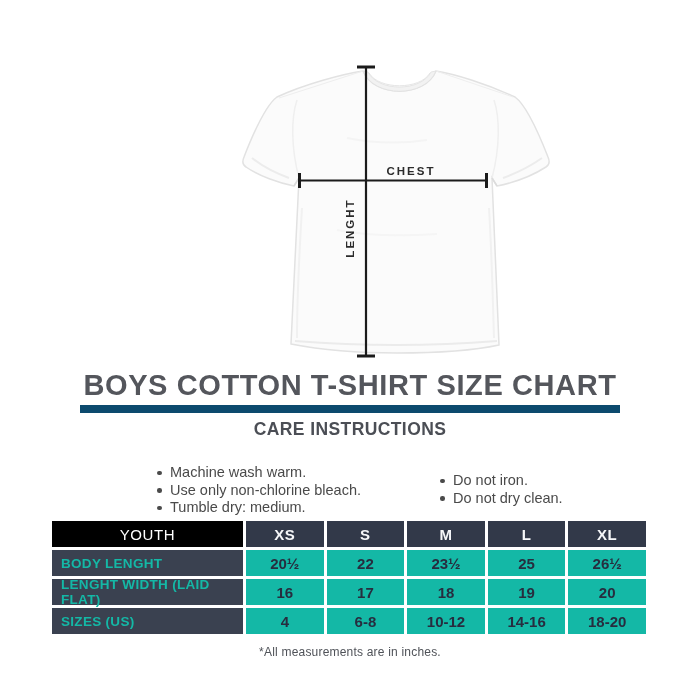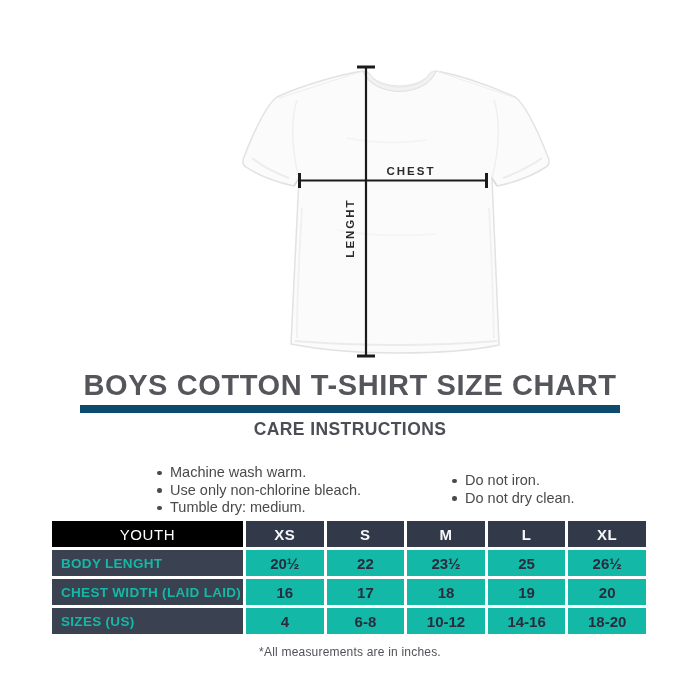--- a/index.html
+++ b/index.html
@@ -26,21 +26,21 @@
   }
   .care-list{position:absolute;margin:16px;padding:0;list-style:none;}
   .care-list li{
     font-size:14.5px;color:#4a4a4a;line-height:17.5px;position:relative;padding-left:13px;
   }
   .care-list li::before{
     content:"";position:absolute;left:0;top:6.5px;width:4.5px;height:4.5px;border-radius:50%;
     background:#4a4a4a;
   }
   .care-left{top:448px;left:141px;}
-  .care-right{top:456px;left:436px;}
+  .care-right{top:456px;left:424px;}
   
   .size-table{
     position:absolute;top:521px;left:52px;width:594px;
     display:grid;grid-template-columns:191px repeat(5,1fr);
     grid-auto-rows:26px;gap:3px;background:#ffffff;
   }
   .cell{display:flex;align-items:center;justify-content:center;}
   .cell-youth{
     background:#000000;color:#ffffff;font-weight:normal;font-size:15px;letter-spacing:.6px;
   }
@@ -139,21 +139,21 @@
     <div class="cell cell-size-head">L</div>
     <div class="cell cell-size-head">XL</div>
 
     <div class="cell cell-row-label">BODY LENGHT</div>
     <div class="cell cell-data">20½</div>
     <div class="cell cell-data">22</div>
     <div class="cell cell-data">23½</div>
     <div class="cell cell-data">25</div>
     <div class="cell cell-data">26½</div>
 
-    <div class="cell cell-row-label">CHEST WIDTH (LAID LAID)</div>
+    <div class="cell cell-row-label">LENGHT WIDTH (LAID FLAT)</div>
     <div class="cell cell-data">16</div>
     <div class="cell cell-data">17</div>
     <div class="cell cell-data">18</div>
     <div class="cell cell-data">19</div>
     <div class="cell cell-data">20</div>
 
     <div class="cell cell-row-label">SIZES (US)</div>
     <div class="cell cell-data">4</div>
     <div class="cell cell-data">6-8</div>
     <div class="cell cell-data">10-12</div>

